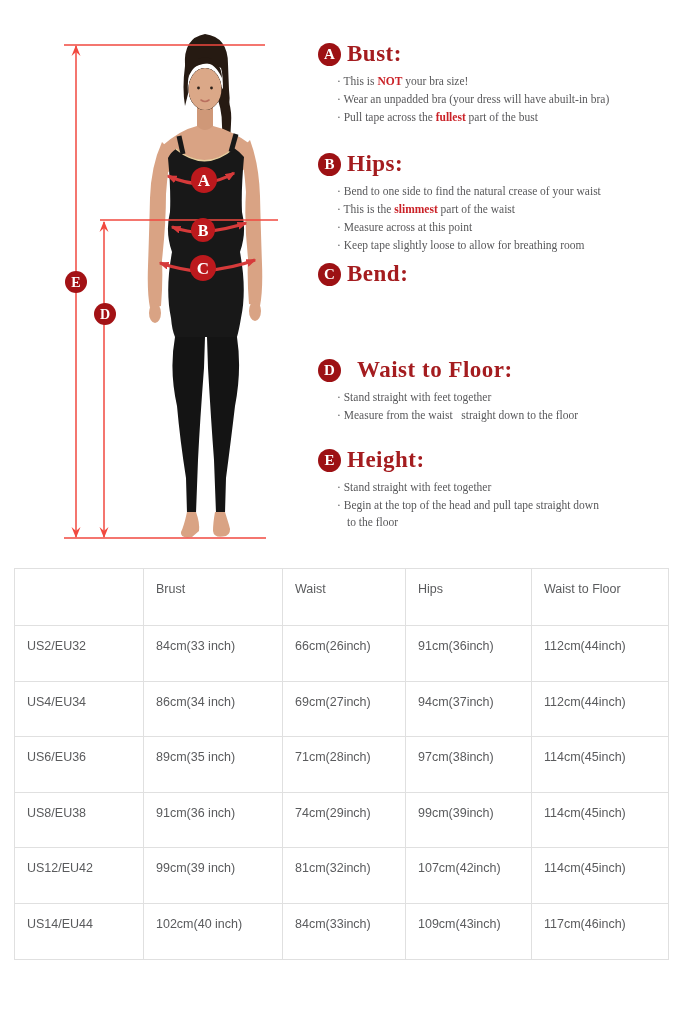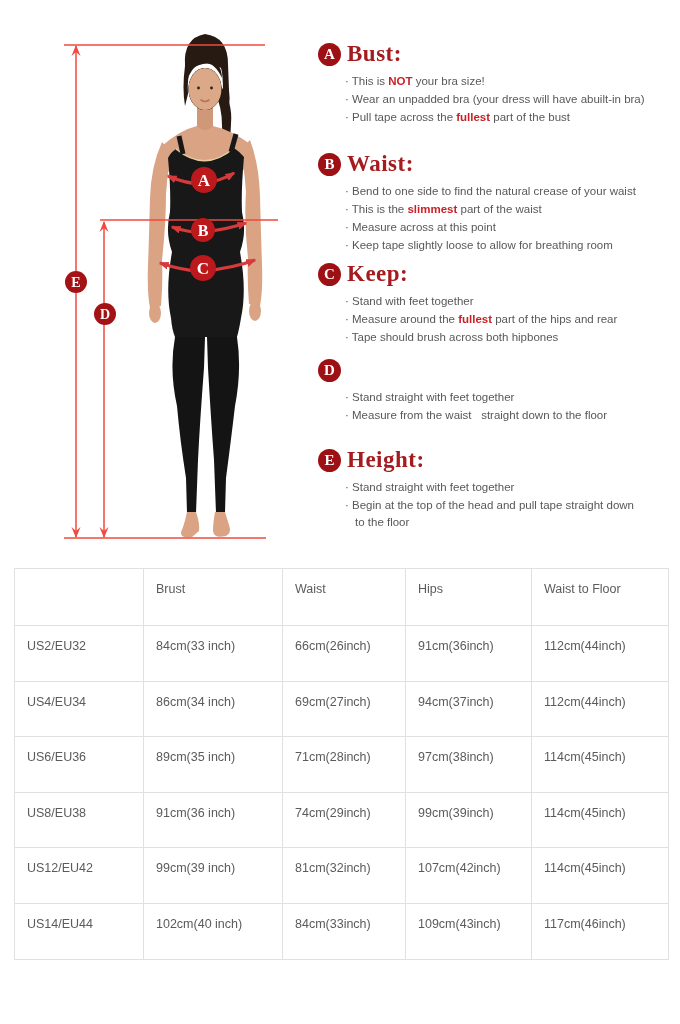--- a/index.html
+++ b/index.html
@@ -22,21 +22,21 @@
     width:23px;height:23px;border-radius:50%;background:#9d1114;
     color:#ffffff;font-family:"Liberation Serif", serif;font-weight:bold;
     font-size:15px;display:flex;align-items:center;justify-content:center;
     flex:0 0 auto;
   }
   .sec-title{
     font-family:"Liberation Serif", serif;color:#a41c1f;font-size:23px;
     font-weight:600;letter-spacing:0.5px;white-space:nowrap;
   }
   .section:nth-child(4) .sec-title{margin-left:10px;}
-  .bullets{margin:6px 0 0 27px;}
+  .bullets{margin:6px 0 0 19px;font-family:Liberation Serif, serif;}
   .bullet{
     color:#58585a;font-size:11.5px;line-height:16.5px;margin-bottom:1.5px;
     white-space:pre-line;padding-left:10px;text-indent:-10px;
   }
   .bullet::before{content:"· ";color:#58585a;}
   .bullet b{color:#ca2127;font-weight:bold;}
   
   table.size-chart{
     position:absolute;left:14px;top:568px;border-collapse:collapse;
     table-layout:fixed;width:654px;
@@ -151,43 +151,39 @@
     </div>
     <div class="bullets">
         <div class="bullet"><span>This is </span><b>NOT</b><span> your bra size!</span></div>
         <div class="bullet"><span>Wear an unpadded bra (your dress will have abuilt-in bra)</span></div>
         <div class="bullet"><span>Pull tape across the </span><b>fullest</b><span> part of the bust</span></div>
       </div>
   </div>
   <div class="section">
     <div class="sec-head">
       <span class="badge">B</span>
-      <span class="sec-title">Waist:</span>
+      <span class="sec-title">Hips:</span>
     </div>
     <div class="bullets">
         <div class="bullet"><span>Bend to one side to find the natural crease of your waist</span></div>
         <div class="bullet"><span>This is the </span><b>slimmest</b><span> part of the waist</span></div>
         <div class="bullet"><span>Measure across at this point</span></div>
         <div class="bullet"><span>Keep tape slightly loose to allow for breathing room</span></div>
       </div>
   </div>
   <div class="section">
     <div class="sec-head">
       <span class="badge">C</span>
-      <span class="sec-title">Keep:</span>
-    </div>
-    <div class="bullets">
-        <div class="bullet"><span>Stand with feet together</span></div>
-        <div class="bullet"><span>Measure around the </span><b>fullest</b><span> part of the hips and rear</span></div>
-        <div class="bullet"><span>Tape should brush across both hipbones</span></div>
-      </div>
+      <span class="sec-title">Bend:</span>
+    </div>
   </div>
   <div class="section">
     <div class="sec-head">
       <span class="badge">D</span>
+      <span class="sec-title">Waist to Floor:</span>
     </div>
     <div class="bullets">
         <div class="bullet"><span>Stand straight with feet together</span></div>
         <div class="bullet"><span>Measure from the waist&nbsp;&nbsp; straight down to the floor</span></div>
       </div>
   </div>
   <div class="section">
     <div class="sec-head">
       <span class="badge">E</span>
       <span class="sec-title">Height:</span>

